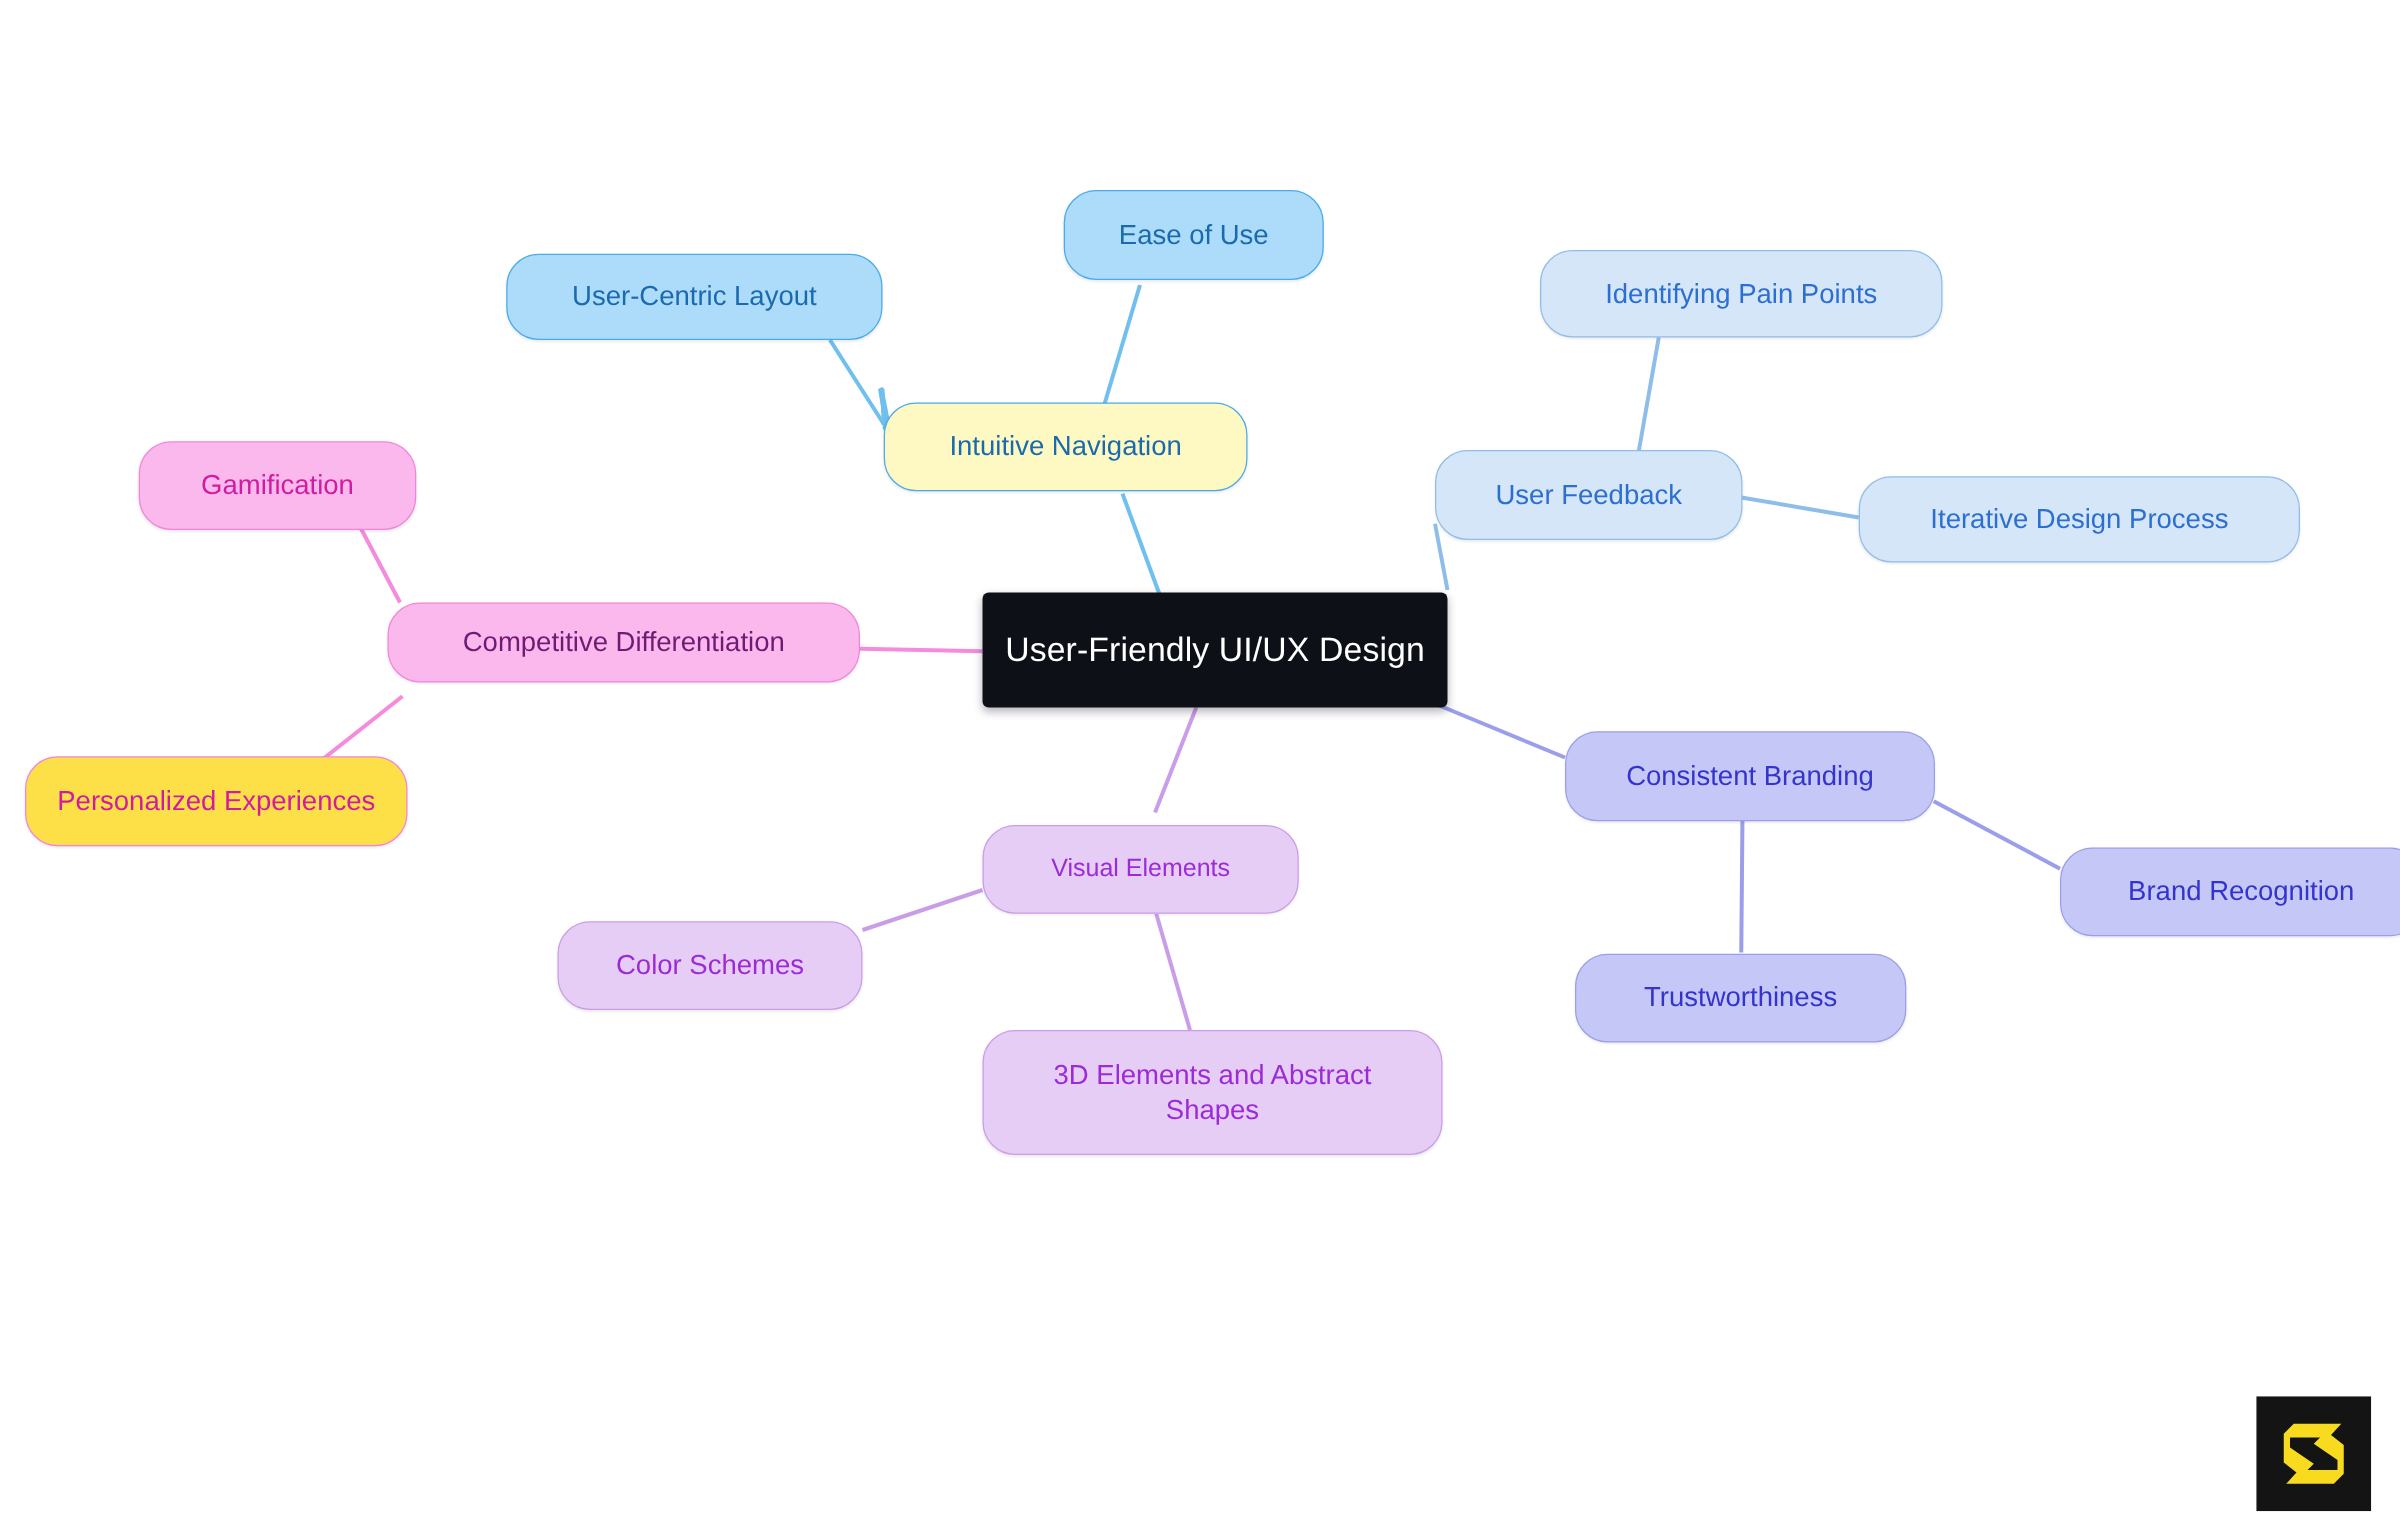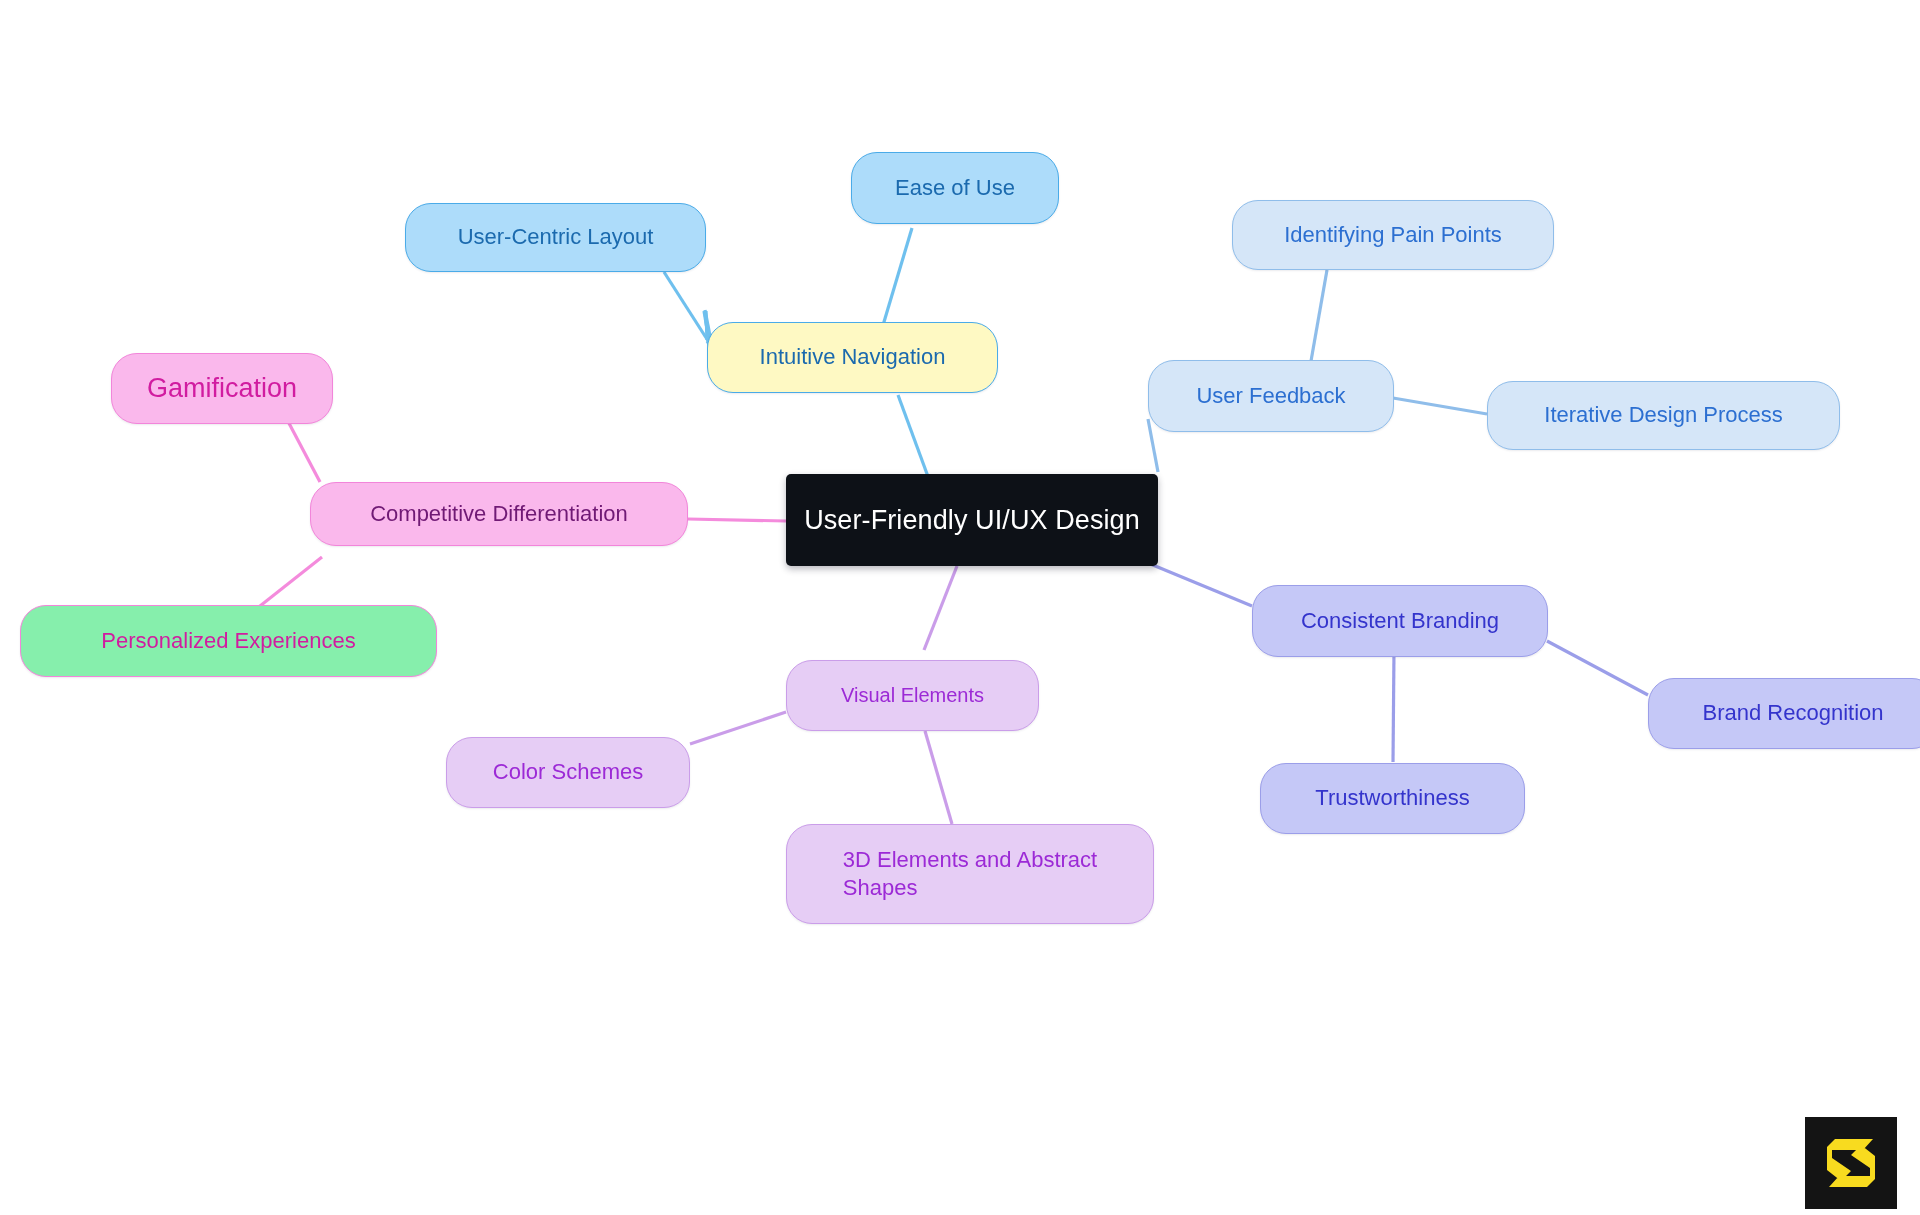--- a/index.html
+++ b/index.html
@@ -26,21 +26,21 @@
     width: 1920px;
     height: 1215px;
     pointer-events: none;
   }
   .node {
     position: absolute;
     box-sizing: border-box;
     display: flex;
     align-items: center;
     justify-content: center;
-    text-align: left;
+    text-align: center;
     border-radius: 26px;
     border-style: solid;
     border-width: 1.5px;
     line-height: 1.28;
     padding: 6px 10px;
     white-space: pre-line;
     box-shadow: 0 1px 2px rgba(60,60,90,0.10);
   }
   .node.root {
     border-radius: 5px;
@@ -122,25 +122,25 @@
   </div>
 
   <div class="node" style="left:1487px; top:381px; width:353px; height:69px; background:#D5E6F8; border-color:#8FBDEA; color:#2C6FD1; font-size:22px;">
     <span>Iterative Design Process</span>
   </div>
 
   <div class="node" style="left:310px; top:482px; width:378px; height:64px; background:#FAB8EC; border-color:#F285DA; color:#701a75; font-size:22px;">
     <span>Competitive Differentiation</span>
   </div>
 
-  <div class="node" style="left:111px; top:353px; width:222px; height:71px; background:#FAB8EC; border-color:#F285DA; color:#D11CA0; font-size:27px;">
+  <div class="node" style="left:111px; top:353px; width:222px; height:71px; background:#FAB8EC; border-color:#F285DA; color:#D11CA0; font-size:22px;">
     <span>Gamification</span>
   </div>
 
-  <div class="node" style="left:20px; top:605px; width:417px; height:72px; background:#86efac; border-color:#F285DA; color:#D11CA0; font-size:22px;">
+  <div class="node" style="left:20px; top:605px; width:306px; height:72px; background:#fde047; border-color:#F285DA; color:#D11CA0; font-size:22px;">
     <span>Personalized Experiences</span>
   </div>
 
   <div class="node" style="left:1252px; top:585px; width:296px; height:72px; background:#C5C8F7; border-color:#9B9EE9; color:#3434CC; font-size:22px;">
     <span>Consistent Branding</span>
   </div>
 
   <div class="node" style="left:1648px; top:678px; width:290px; height:71px; background:#C5C8F7; border-color:#9B9EE9; color:#3434CC; font-size:22px;">
     <span>Brand Recognition</span>
   </div>

